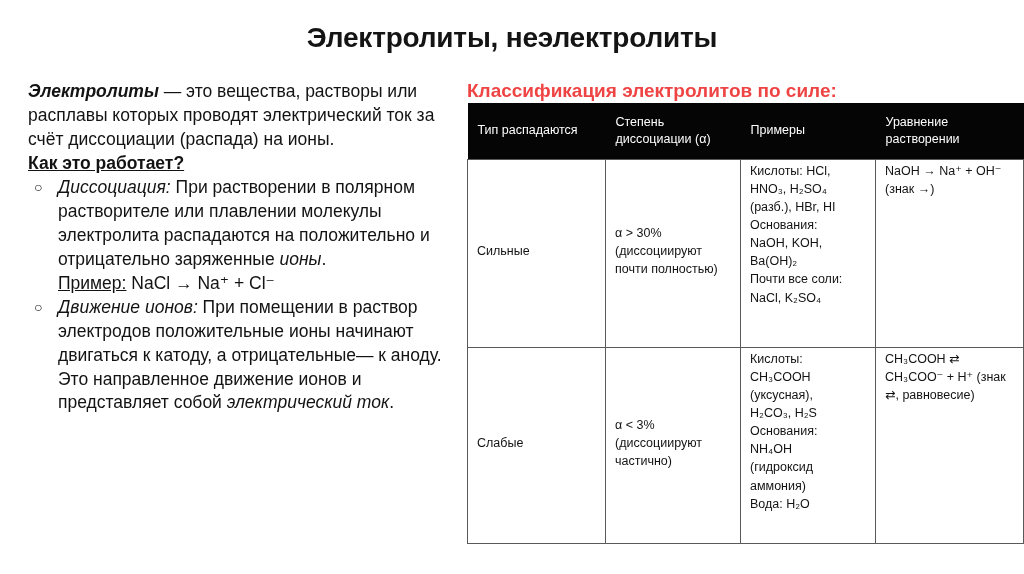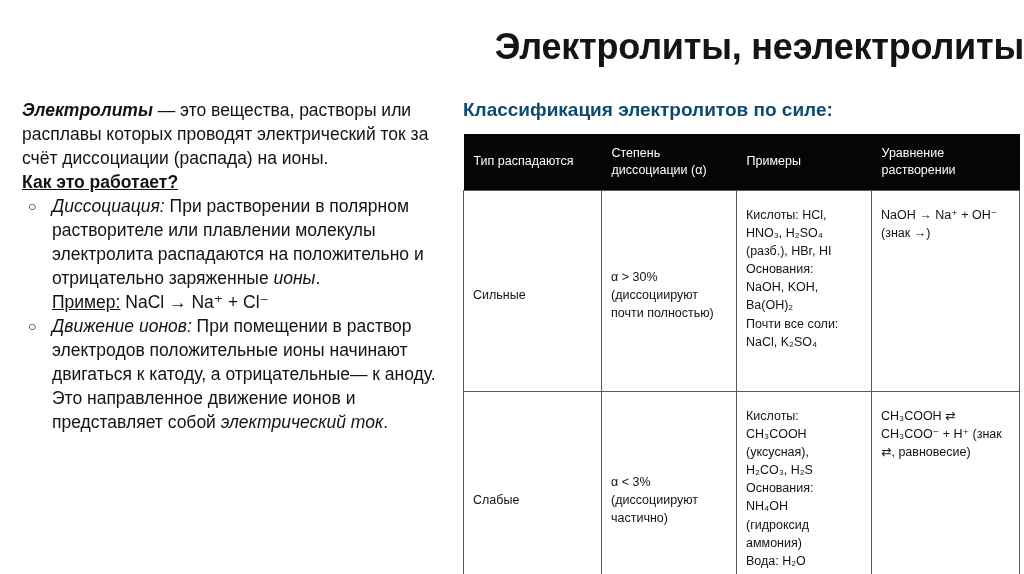--- a/index.html
+++ b/index.html
@@ -12,40 +12,41 @@
     width: 1024px;
     height: 574px;
     overflow: hidden;
     font-family: "Liberation Sans", "DejaVu Sans", sans-serif;
     color: #111111;
     position: relative;
   }
 
   
   .slide-title {
-    text-align: right;
-    font-size: 36px;
+    text-align: center;
+    font-size: 28px;
     font-weight: bold;
     letter-spacing: -0.2px;
     line-height: 1.05;
     padding-top: 4px;
     color: #141414;
     font-stretch: condensed;
   }
 
   
   .body-area {
     display: flex;
     align-items: flex-start;
     padding-top: 9px;
   }
   .col-left {
     width: 455px;
-    padding-left: 22px;
+    padding-left: 4px;
     box-sizing: border-box;
+    margin-left: 24px;
   }
   .col-right {
     width: 569px;
     box-sizing: border-box;
     padding-left: 8px;
   }
 
   
   .para {
     font-size: 17.5px;
@@ -90,22 +91,22 @@
   .u  { text-decoration: underline; }
   .formula {
     font-family: "Liberation Sans", "DejaVu Sans", sans-serif;
     font-style: normal;
   }
 
   
   .right-heading {
     font-size: 19px;
     font-weight: bold;
-    color: #0c4a6e;
-    margin: 0 0 12px 0;
+    color: #ef4444;
+    margin: 0 0 0 0;
     line-height: 1.2;
   }
 
   
   table.classification {
     border-collapse: collapse;
     width: 556px;
     table-layout: fixed;
   }
   table.classification th {
@@ -117,21 +118,21 @@
     text-align: left;
     vertical-align: middle;
     padding: 8px 10px 8px 10px;
     height: 40px;
     border: none;
   }
   table.classification td {
     border: 1px solid #5a5a5a;
     font-size: 12.5px;
     line-height: 1.45;
-    padding: 15px 9px 6px 9px;
+    padding: 2px 9px 6px 9px;
     color: #131313;
     vertical-align: top;
   }
   table.classification td.type-cell {
     vertical-align: middle;
     margin-top: 15px;
   }
   table.classification td.alpha-cell {
     vertical-align: middle;
   }

